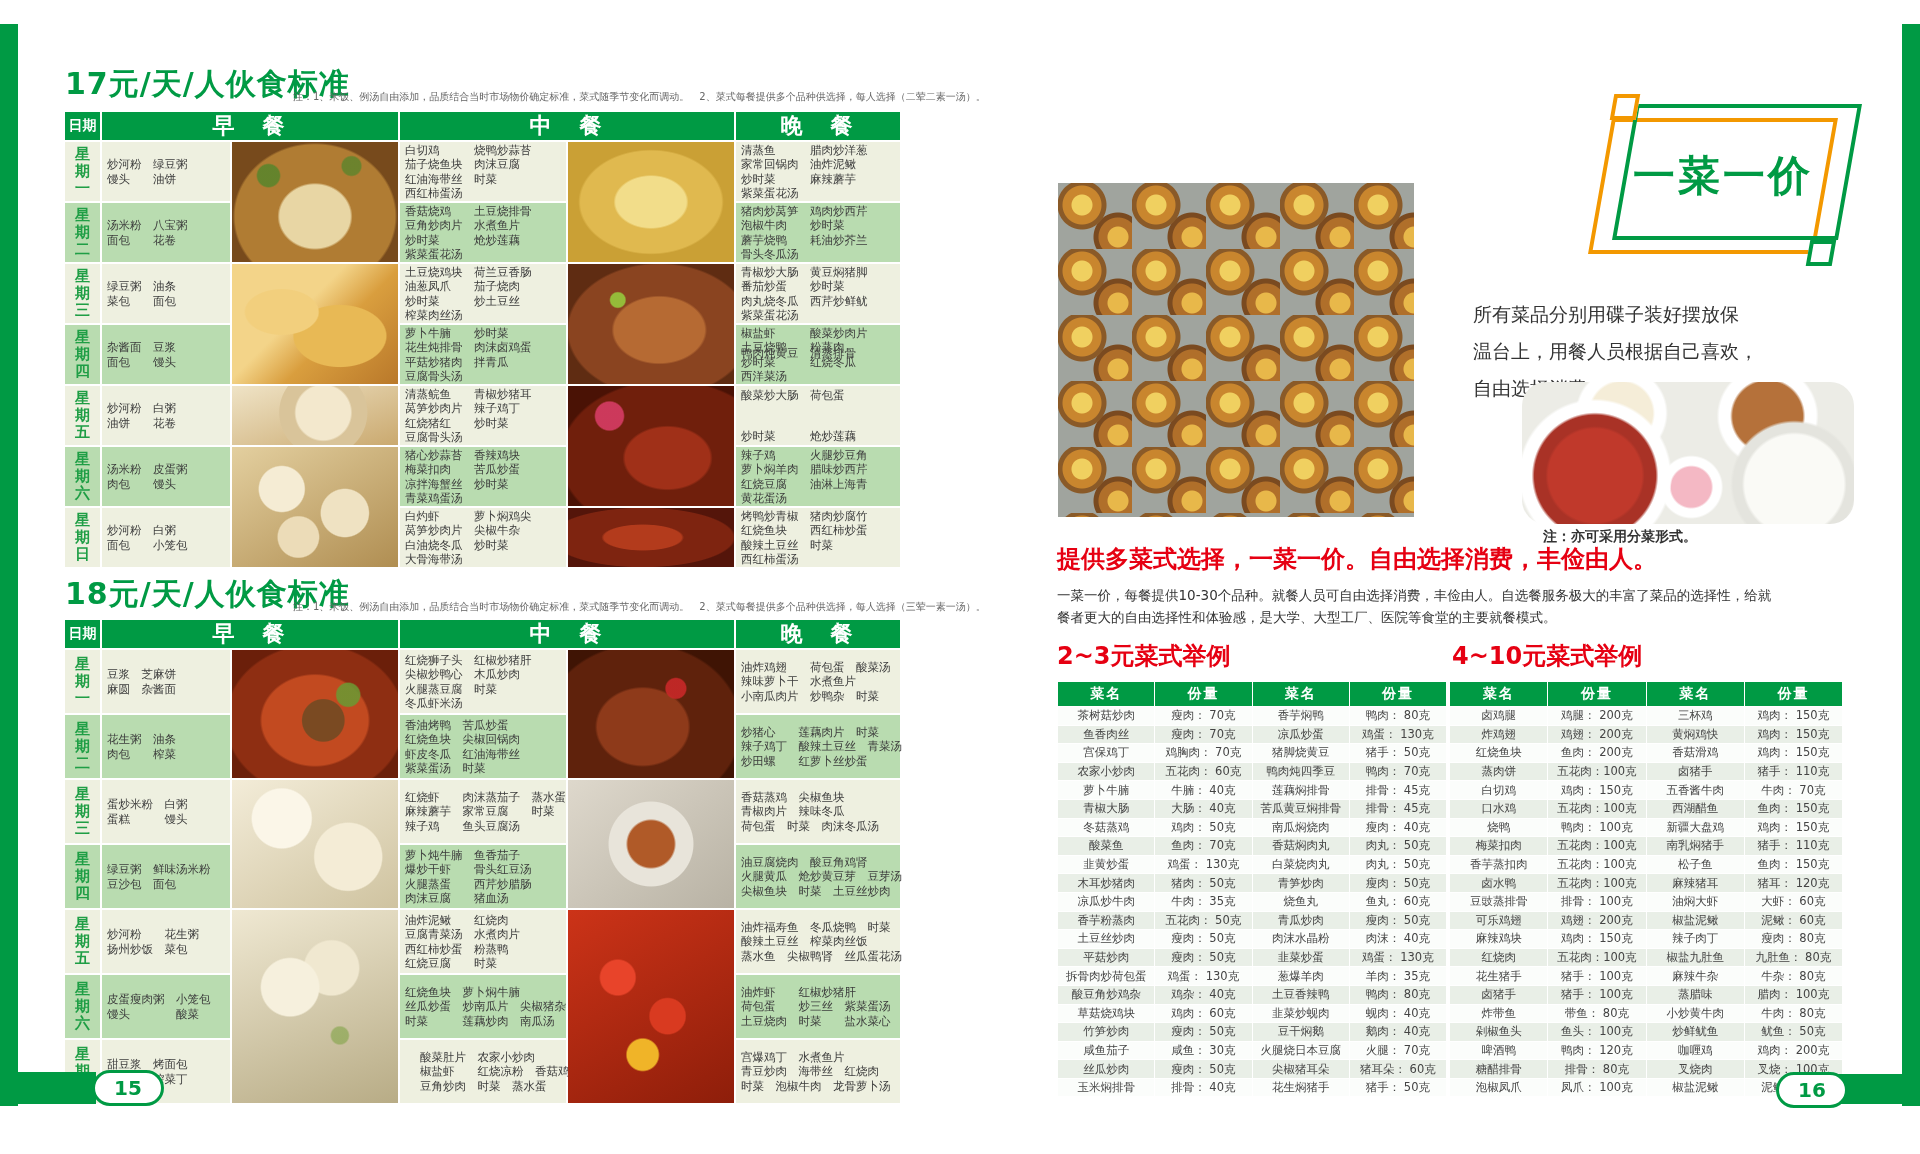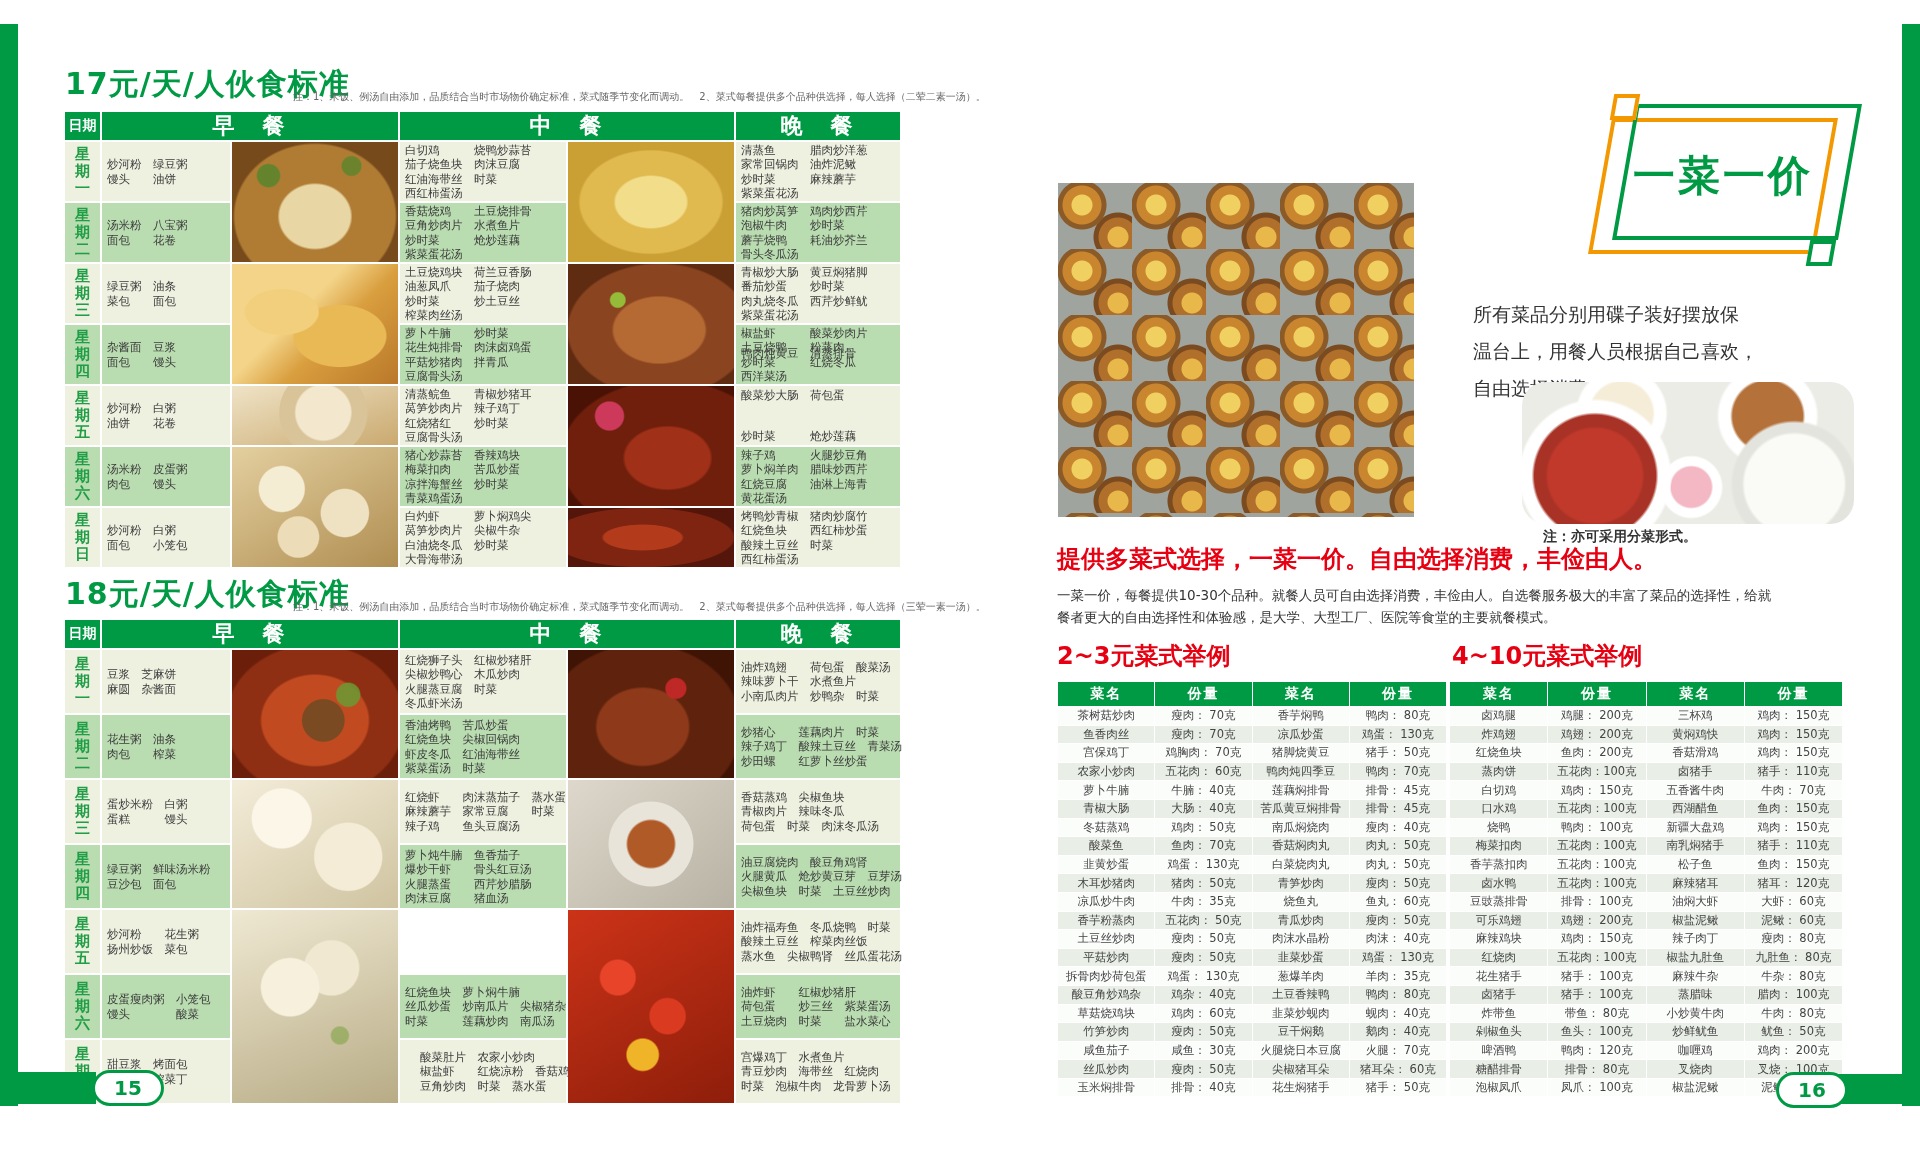--- a/index.html
+++ b/index.html
@@ -345,20 +345,26 @@
         <div class="mline">尖椒鱼块　时菜　土豆丝炒肉</div>
       </div>
       <div class="mday" style="grid-area: 6 / 1;">
         <div class="mday-ch">星</div>
         <div class="mday-ch">期</div>
         <div class="mday-ch">五</div>
       </div>
       <div class="mcell" style="grid-area: 6 / 2;">
         <div class="mline">炒河粉　　花生粥</div>
         <div class="mline">扬州炒饭　菜包</div>
+      </div>
+      <div class="mcell" style="grid-area: 6 / 4;">
+        <div class="mline">油炸泥鳅　　红烧肉</div>
+        <div class="mline">豆腐青菜汤　水煮肉片</div>
+        <div class="mline">西红柿炒蛋　粉蒸鸭</div>
+        <div class="mline">红烧豆腐　　时菜</div>
       </div>
       <div class="mcell" style="grid-area: 6 / 6;">
         <div class="mline">油炸福寿鱼　冬瓜烧鸭　时菜</div>
         <div class="mline">酸辣土豆丝　榨菜肉丝饭</div>
         <div class="mline">蒸水鱼　尖椒鸭肾　丝瓜蛋花汤</div>
       </div>
       <div class="mday alt" style="grid-area: 7 / 1;">
         <div class="mday-ch">星</div>
         <div class="mday-ch">期</div>
         <div class="mday-ch">六</div>

